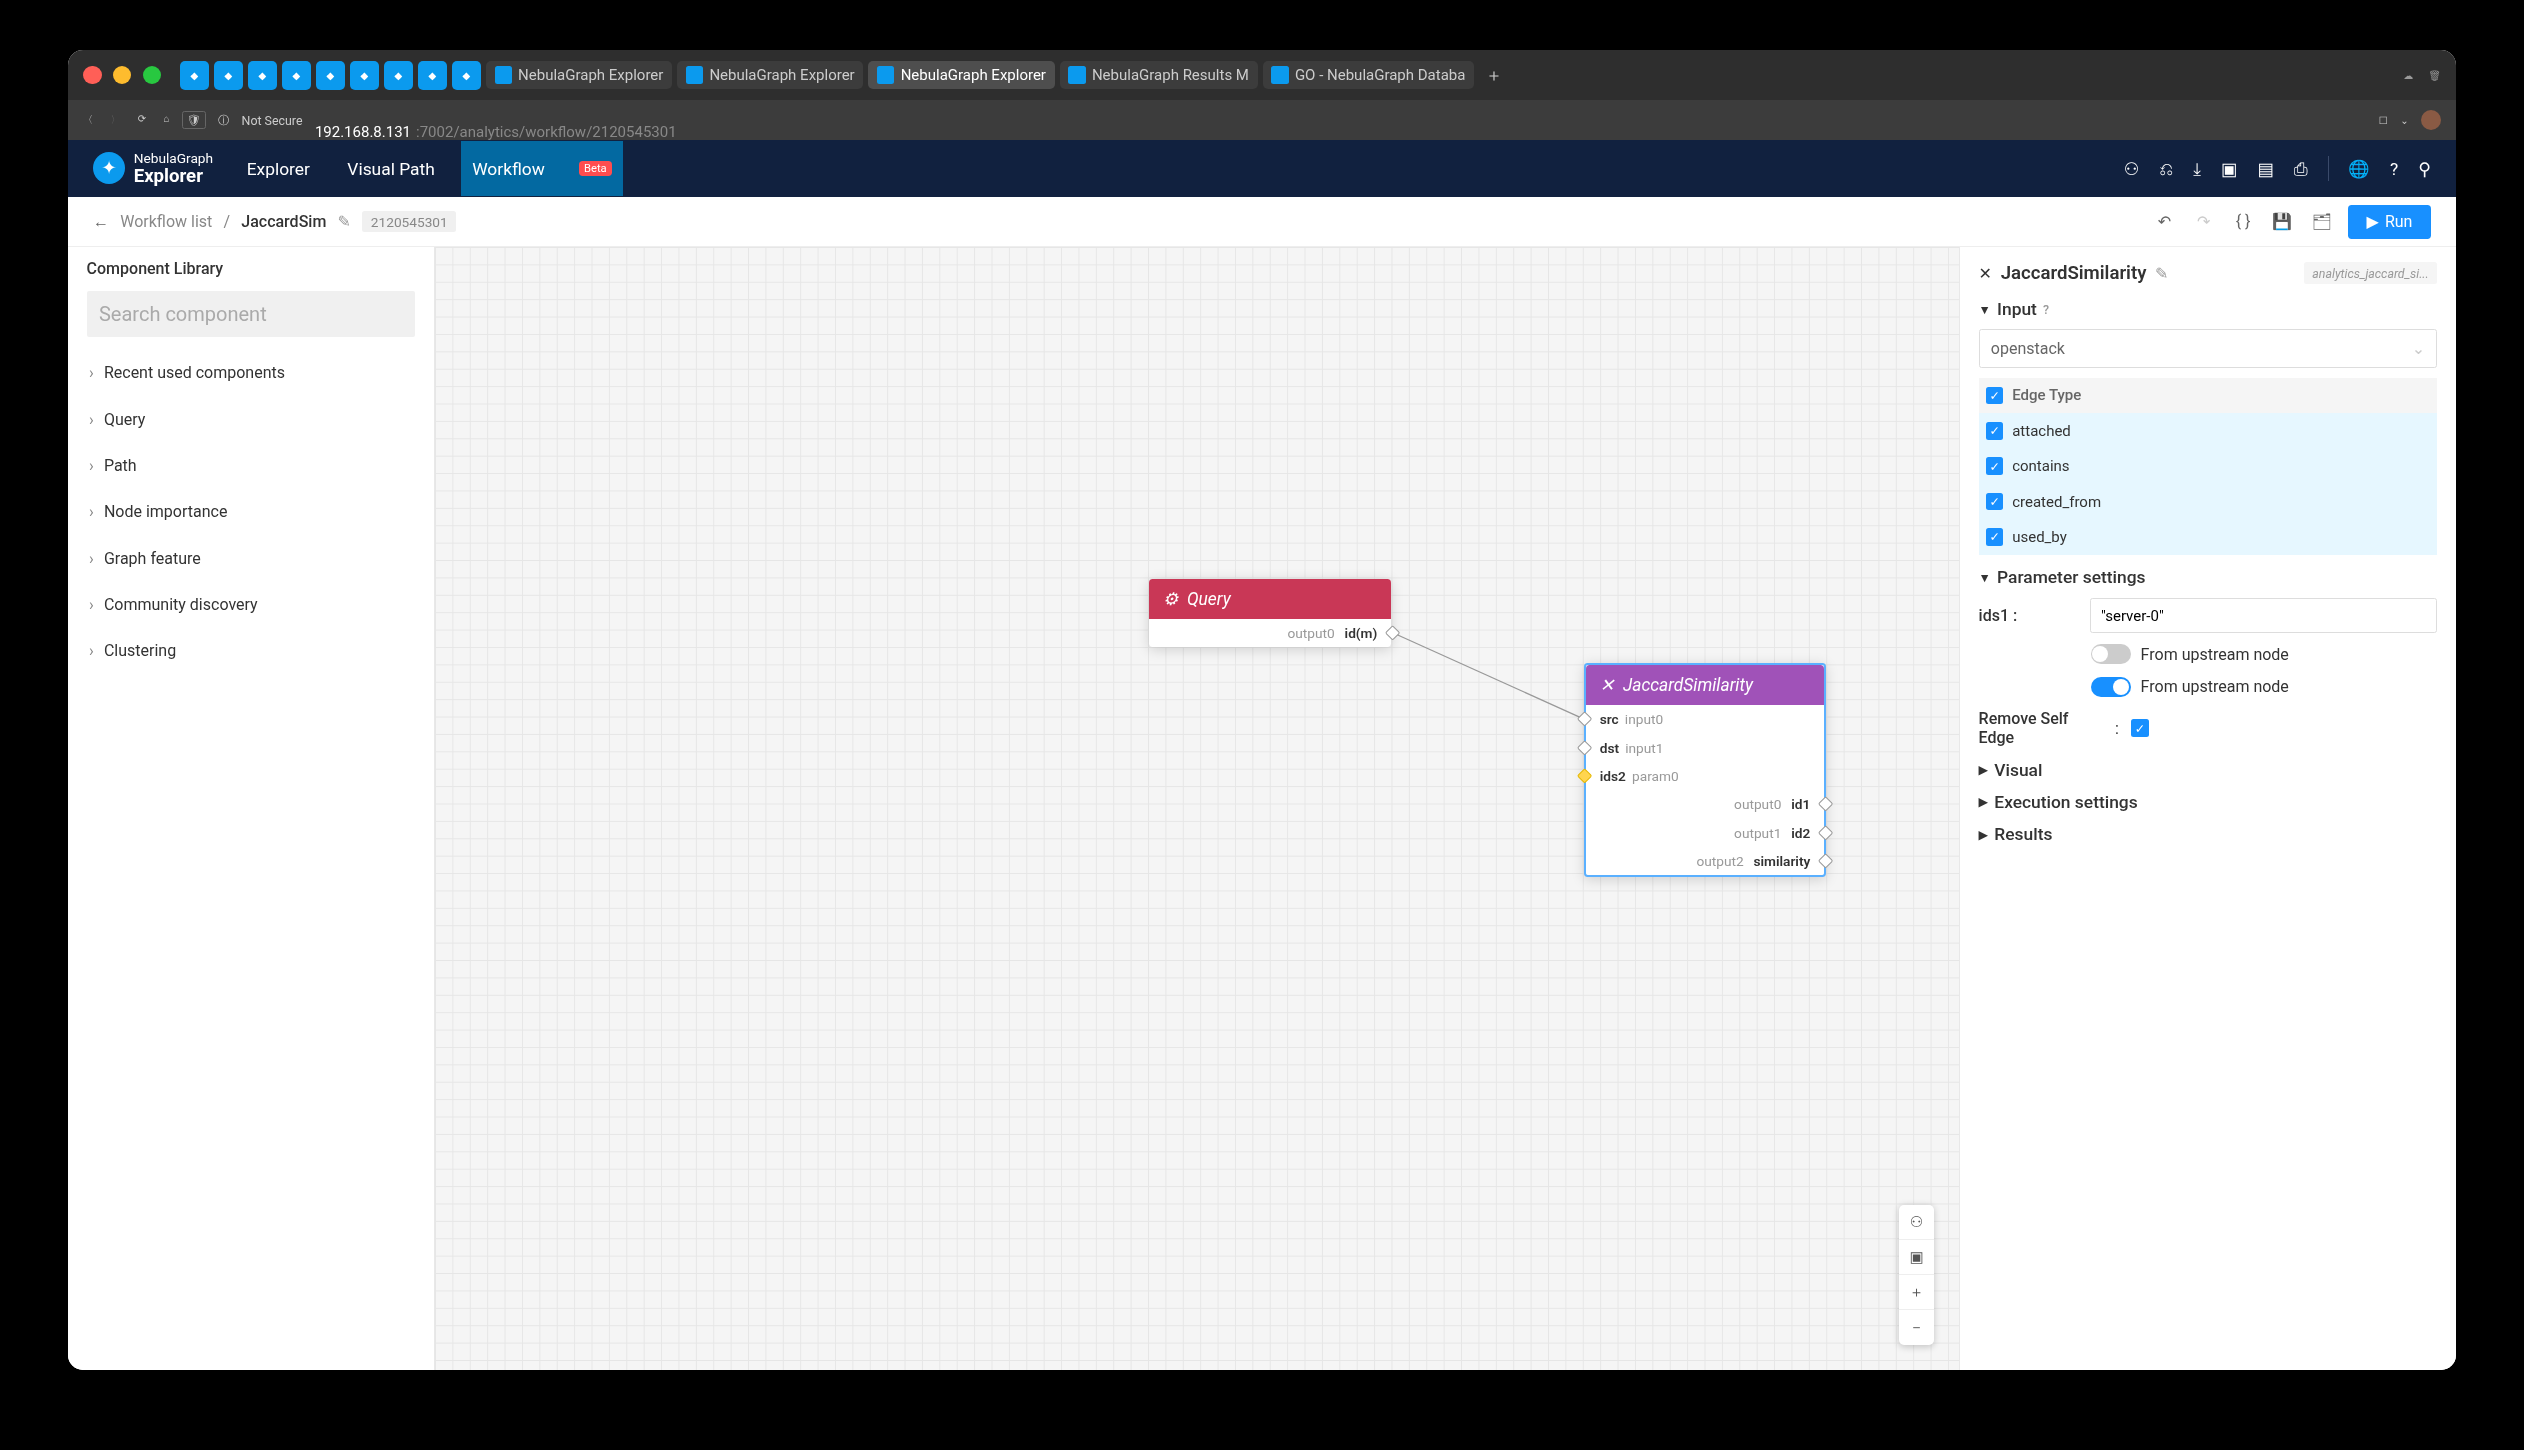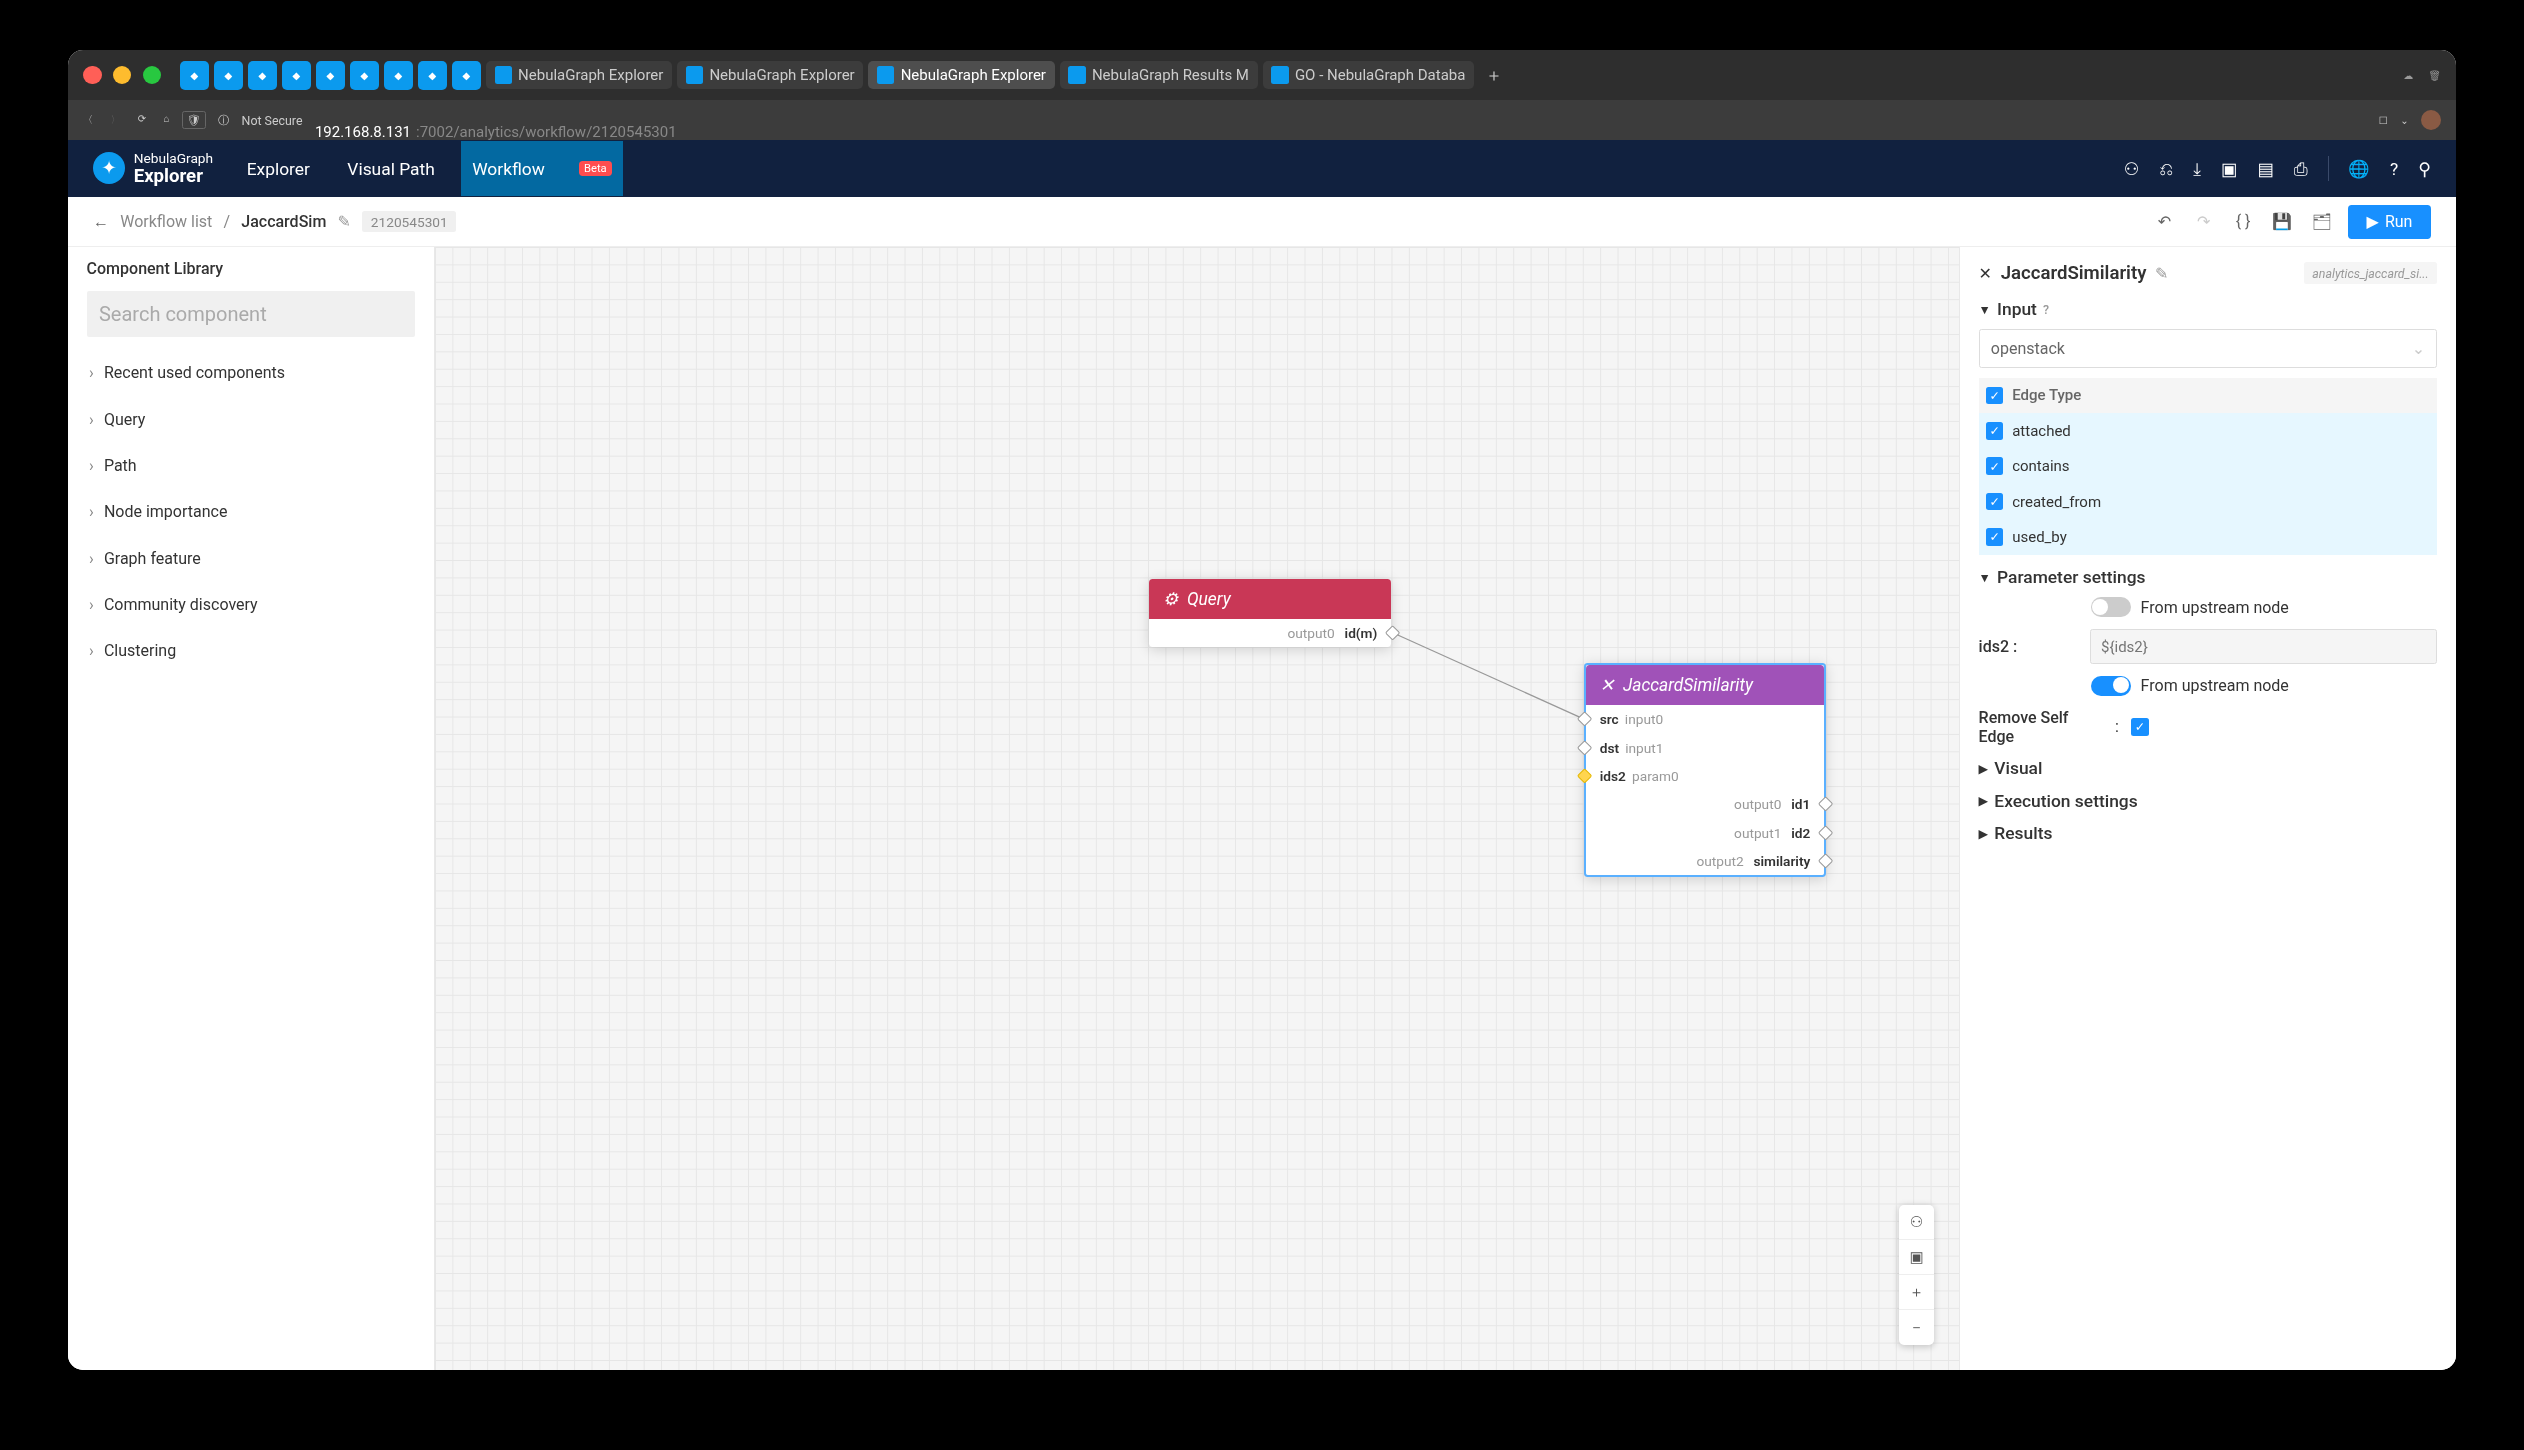--- a/index.html
+++ b/index.html
@@ -381,31 +381,31 @@
       <div class="checkrow">
           <div class="checkbox">✓</div>
           <span>used_by</span>
         </div>
 
       <div class="section-h">
         <span class="caret">▼</span>
         <span>Parameter settings</span>
       </div>
 
+      <div class="paramrow">
+        <div class="paramlabel">ids1 :</div>
+        <input class="paraminput" value="&quot;server-0&quot;" style="">
+      </div>
       <div class="upstream">
         <div class="toggle">
             <div class="knob"></div>
           </div>
         <span>From upstream node</span>
       </div>
 
-      <div class="paramrow">
-        <div class="paramlabel">ids2 :</div>
-        <input class="paraminput disabled" disabled="" placeholder="${ids2}" style="">
-      </div>
       <div class="upstream">
         <div class="toggle on">
             <div class="knob"></div>
           </div>
         <span>From upstream node</span>
       </div>
 
       <div class="paramrow">
         <div class="paramlabel" style="width:124px">Remove Self Edge</div>
         <span>:</span>

